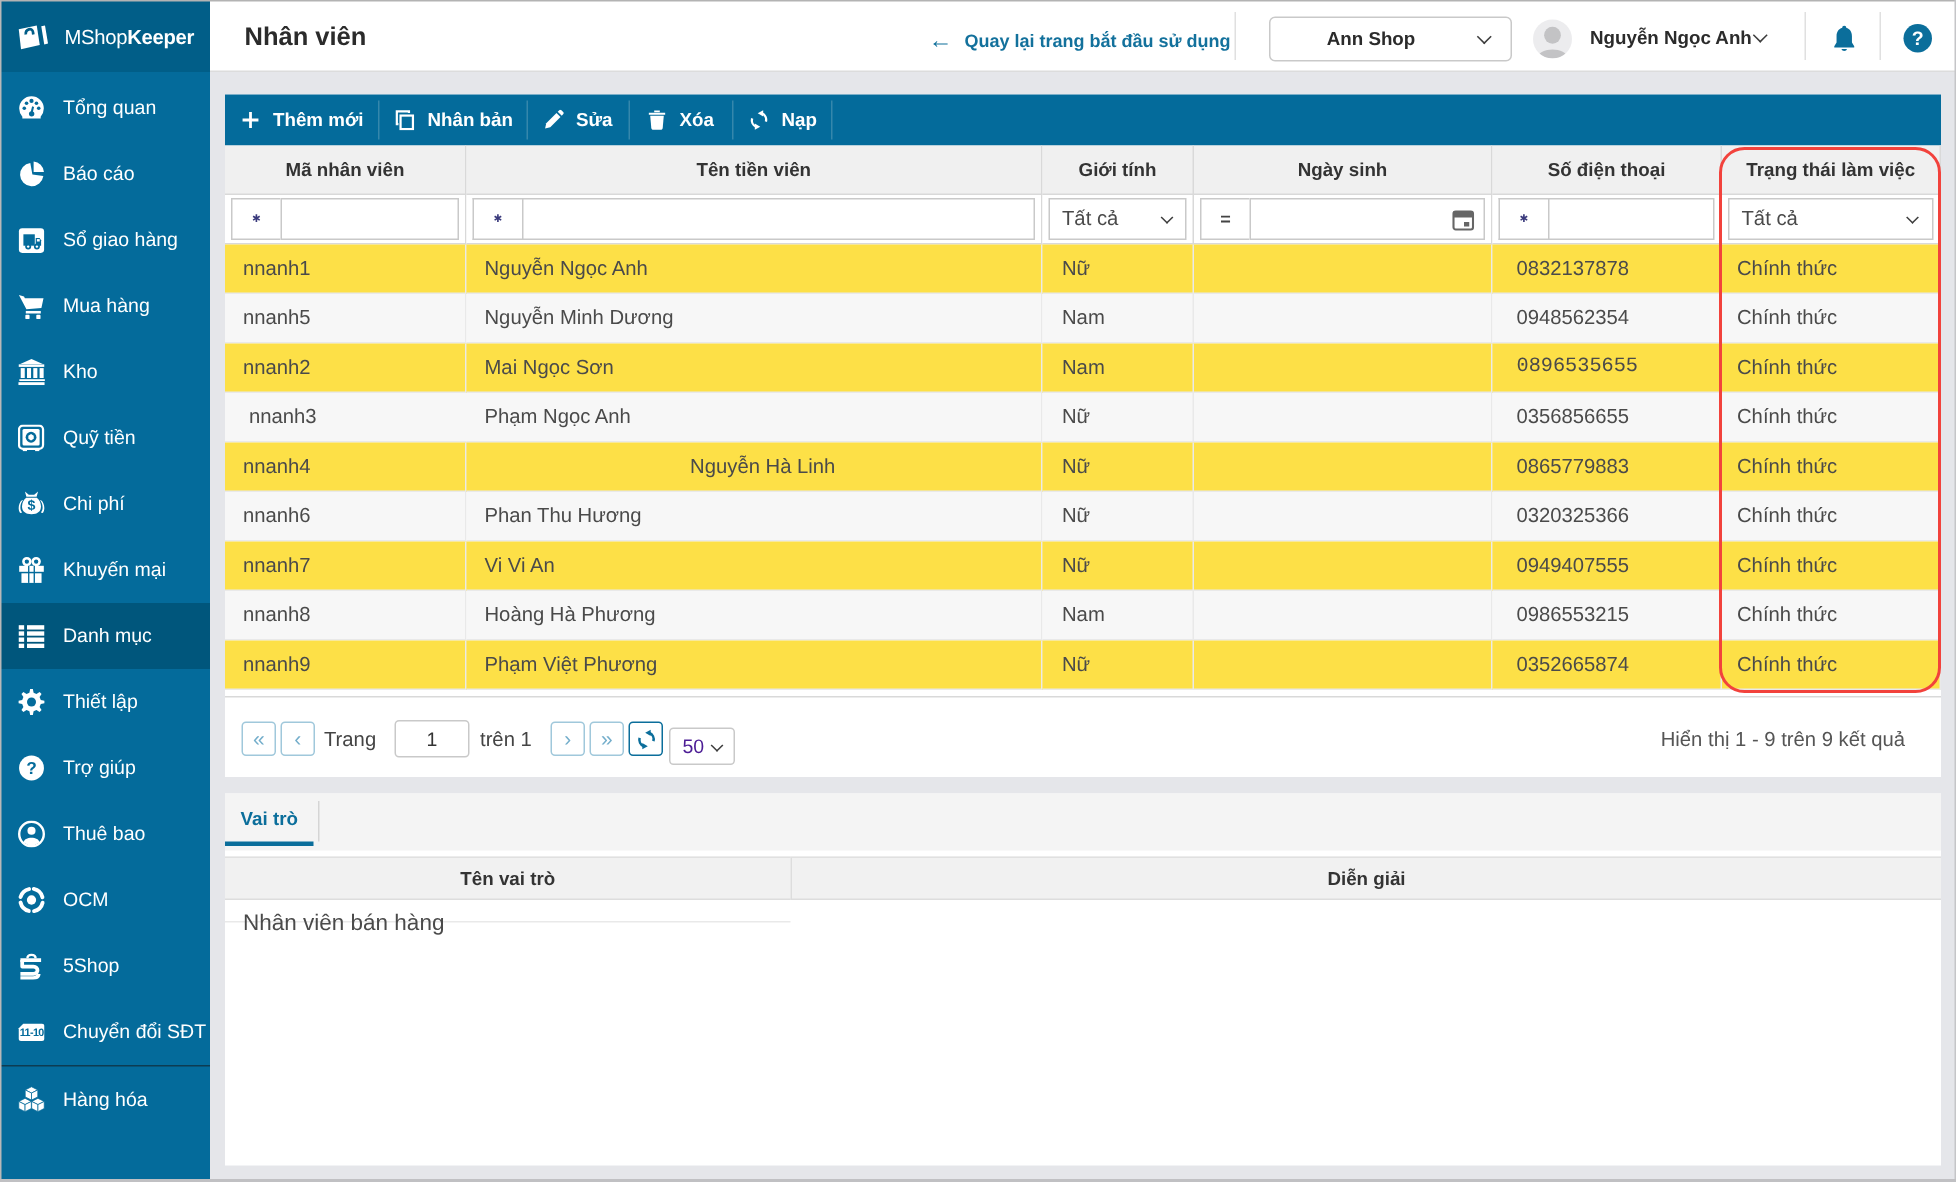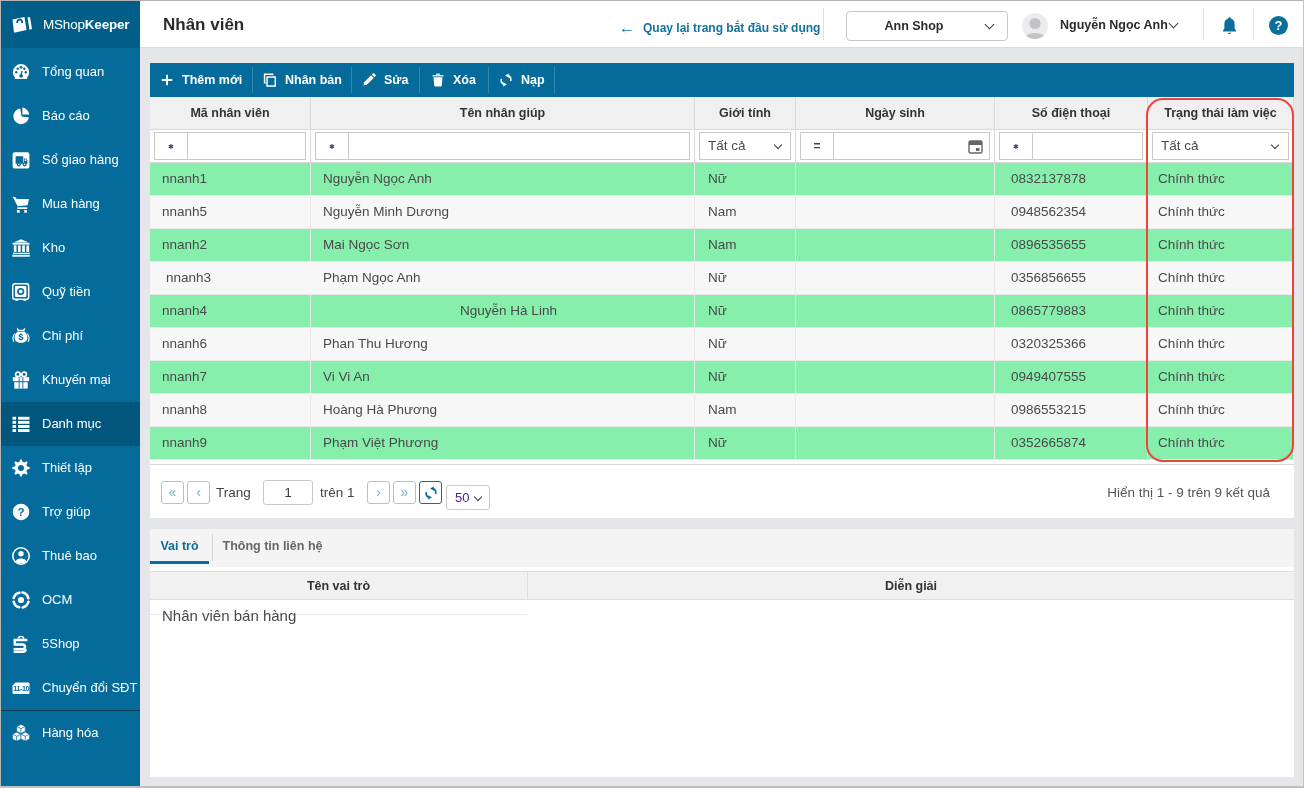--- a/index.html
+++ b/index.html
@@ -36,21 +36,21 @@
 .chev { display:inline-block; width:7px; height:7px; border-right:1.5px solid #3c3c3c; border-bottom:1.5px solid #3c3c3c; transform:rotate(45deg); }
 
 
 #block1 { left:150px; top:63px; width:1144px; height:455px; background:#fff; }
 #toolbar { position:absolute; left:0; top:0; width:1144px; height:34px; background:#046b9b; }
 .tbtn { position:absolute; top:0; height:34px; color:#fff; font-weight:700; font-size:12.5px; line-height:34px; }
 .tdiv { position:absolute; top:4px; width:1px; height:26px; background:#3587ac; }
 
 .th { position:absolute; background:#f0f0f0; border-bottom:1px solid #d9d9d9; height:33px; line-height:33px; text-align:center; font-weight:700; color:#333; top:34px; border-right:1px solid #d9d9d9; font-size:12.5px; }
 .fc { position:absolute; top:67px; height:33px; border-bottom:1px solid #d9d9d9; border-right:1px solid #d9d9d9; background:#fff; }
-.cell { position:absolute; height:33px; line-height:32px; border-bottom:1px solid #e9e9e9; border-right:1px solid #e9e9e9; padding-left:12px; color:#4a4a4a; font-size:13.5px; background:#86efac; }
+.cell { position:absolute; height:33px; line-height:32px; border-bottom:1px solid #e9e9e9; border-right:1px solid #e9e9e9; padding-left:12px; color:#4a4a4a; font-size:13.5px; background:#fde047; }
 .cell.alt { background:#f7f7f7; }
 .opbox { position:absolute; left:4px; top:2px; width:33px; height:28px; border:1px solid #c9c9c9; border-right:none; background:#fff; text-align:center; line-height:27px; color:#3a3a7c; font-size:7px; }
 .fin { position:absolute; top:2px; height:28px; border:1px solid #c9c9c9; background:#fff; }
 .fsel { position:absolute; left:4px; top:2px; height:28px; border:1px solid #c9c9c9; background:#fff; line-height:26px; padding-left:8px; color:#4a4a4a; font-size:13.5px; }
 
 #pager { position:absolute; left:0; top:401px; width:1144px; height:54px; border-top:1px solid #d9d9d9; background:#fff; }
 .pbtn { position:absolute; top:16px; width:23px; height:23px; border:1px solid #a0c8db; border-radius:3px; color:#74aecb; text-align:center; line-height:21px; font-size:14px; background:#fff; }
 #pager .txt { position:absolute; top:16px; line-height:23px; color:#444; font-size:13.5px; }
 
 
@@ -303,21 +303,21 @@
           <path d="M5.4 17.3 L5.4 12 L10.1 14.7 Z" fill="#fff"></path>
         </svg>Nạp</div>
       <div class="tdiv" style="left:102px"></div>
       <div class="tdiv" style="left:201px"></div>
       <div class="tdiv" style="left:269px"></div>
       <div class="tdiv" style="left:338px"></div>
       <div class="tdiv" style="left:404px"></div>
     </div>
   <div id="thdr">
       <div class="th" style="left:0px; width:161px;">Mã nhân viên</div>
-      <div class="th" style="left:161px; width:384px;">Tên nhân giúp</div>
+      <div class="th" style="left:161px; width:384px;">Tên tiền viên</div>
       <div class="th" style="left:545px; width:101px;">Giới tính</div>
       <div class="th" style="left:646px; width:199px;">Ngày sinh</div>
       <div class="th" style="left:845px; width:153px;">Số điện thoại</div>
       <div class="th" style="left:998px; width:146px;">Trạng thái làm việc</div>
     </div>
   <div id="filters">
       <div class="fc" style="left:0px; width:161px;">
         <div class="opbox">✱</div>
         <div class="fin" style="left:37px; width:119px;"></div>
       </div>
@@ -356,21 +356,21 @@
       <div class="cell alt" style="left:0px; width:161px; top:133px; padding-left:12px;">nnanh5</div>
       <div class="cell alt" style="left:161px; width:384px; top:133px; padding-left:12px;">Nguyễn Minh Dương</div>
       <div class="cell alt" style="left:545px; width:101px; top:133px; padding-left:13px;">Nam</div>
       <div class="cell alt" style="left:646px; width:199px; top:133px; padding-left:12px;"></div>
       <div class="cell alt" style="left:845px; width:153px; top:133px; padding-left:16px;">0948562354</div>
       <div class="cell alt" style="left:998px; width:146px; top:133px; padding-left:10px;">Chính thức</div>
       <div class="cell" style="left:0px; width:161px; top:166px; padding-left:12px;">nnanh2</div>
       <div class="cell" style="left:161px; width:384px; top:166px; padding-left:12px;">Mai Ngọc Sơn</div>
       <div class="cell" style="left:545px; width:101px; top:166px; padding-left:13px;">Nam</div>
       <div class="cell" style="left:646px; width:199px; top:166px; padding-left:12px;"></div>
-      <div class="cell" style="left:845px; width:153px; top:166px; padding-left:16px;">0896535655</div>
+      <div class="cell" style="left:845px; width:153px; top:166px; padding-left:16px;font-family:Liberation Mono, monospace;">0896535655</div>
       <div class="cell" style="left:998px; width:146px; top:166px; padding-left:10px;">Chính thức</div>
       <div class="cell alt" style="left:0px; width:190px; top:199px; padding-left:16px;">nnanh3</div>
       <div class="cell alt" style="left:161px; width:384px; top:199px; padding-left:12px;">Phạm Ngọc Anh</div>
       <div class="cell alt" style="left:545px; width:101px; top:199px; padding-left:13px;">Nữ</div>
       <div class="cell alt" style="left:646px; width:199px; top:199px; padding-left:12px;"></div>
       <div class="cell alt" style="left:845px; width:153px; top:199px; padding-left:16px;">0356856655</div>
       <div class="cell alt" style="left:998px; width:146px; top:199px; padding-left:10px;">Chính thức</div>
       <div class="cell" style="left:0px; width:161px; top:232px; padding-left:12px;">nnanh4</div>
       <div class="cell" style="left:161px; width:384px; top:232px; padding-left:12px;text-align:center;">Nguyễn Hà Linh</div>
       <div class="cell" style="left:545px; width:101px; top:232px; padding-left:13px;">Nữ</div>
@@ -418,20 +418,19 @@
         </svg></div>
     <div style="position:absolute; left:296px; top:20px; width:44px; height:25px; border:1px solid #c9c9c9; border-radius:3px; line-height:23px; color:#4c1d95; padding-left:8px;">50<div class="chev" style="position:absolute; right:8px; top:8px; width:6px; height:6px;"></div></div>
     <div class="txt" style="right:24px; color:#555;">Hiển thị 1 - 9 trên 9 kết quả</div>
   </div>
 </div>
 
 <div class="abs" id="block2">
   <div id="tabbar">
     <div id="tab1">Vai trò</div>
     <div id="tabdiv"></div>
-    <div id="tab2">Thông tin liên hệ</div>
   </div>
   <div class="bth" style="left:0; width:377px;">Tên vai trò</div>
   <div class="bth" style="left:377px; width:767px; border-left:1px solid #ddd;">Diễn giải</div>
   <div class="btc" style="left:0; width:377px;">Nhân viên bán hàng</div>
 </div>
 
 <div class="abs" id="redbox"></div>
 
 </body></html>

